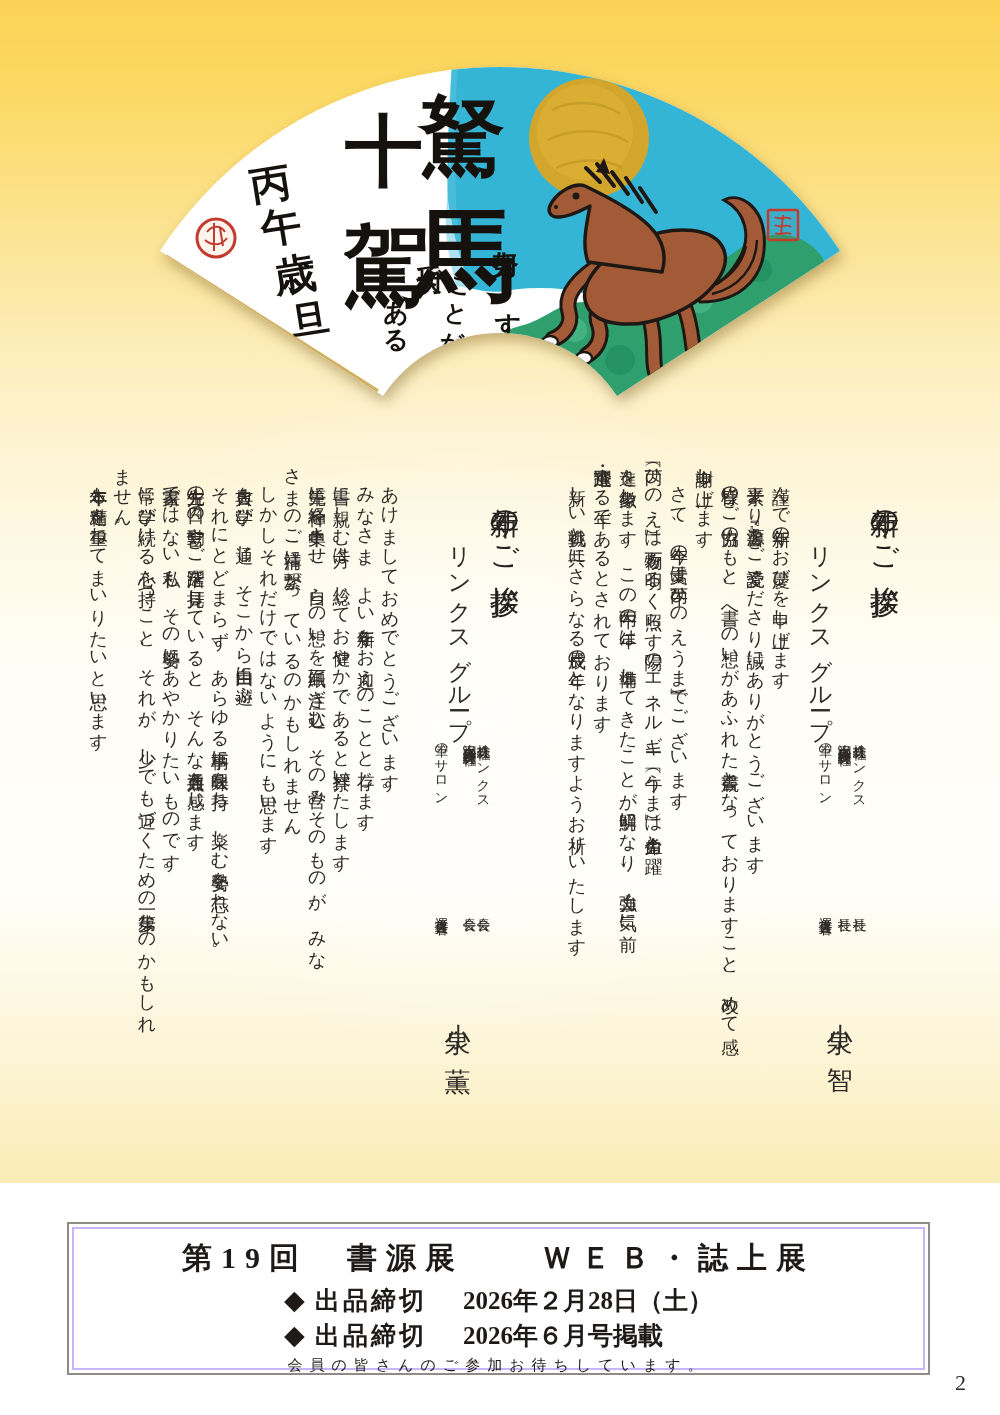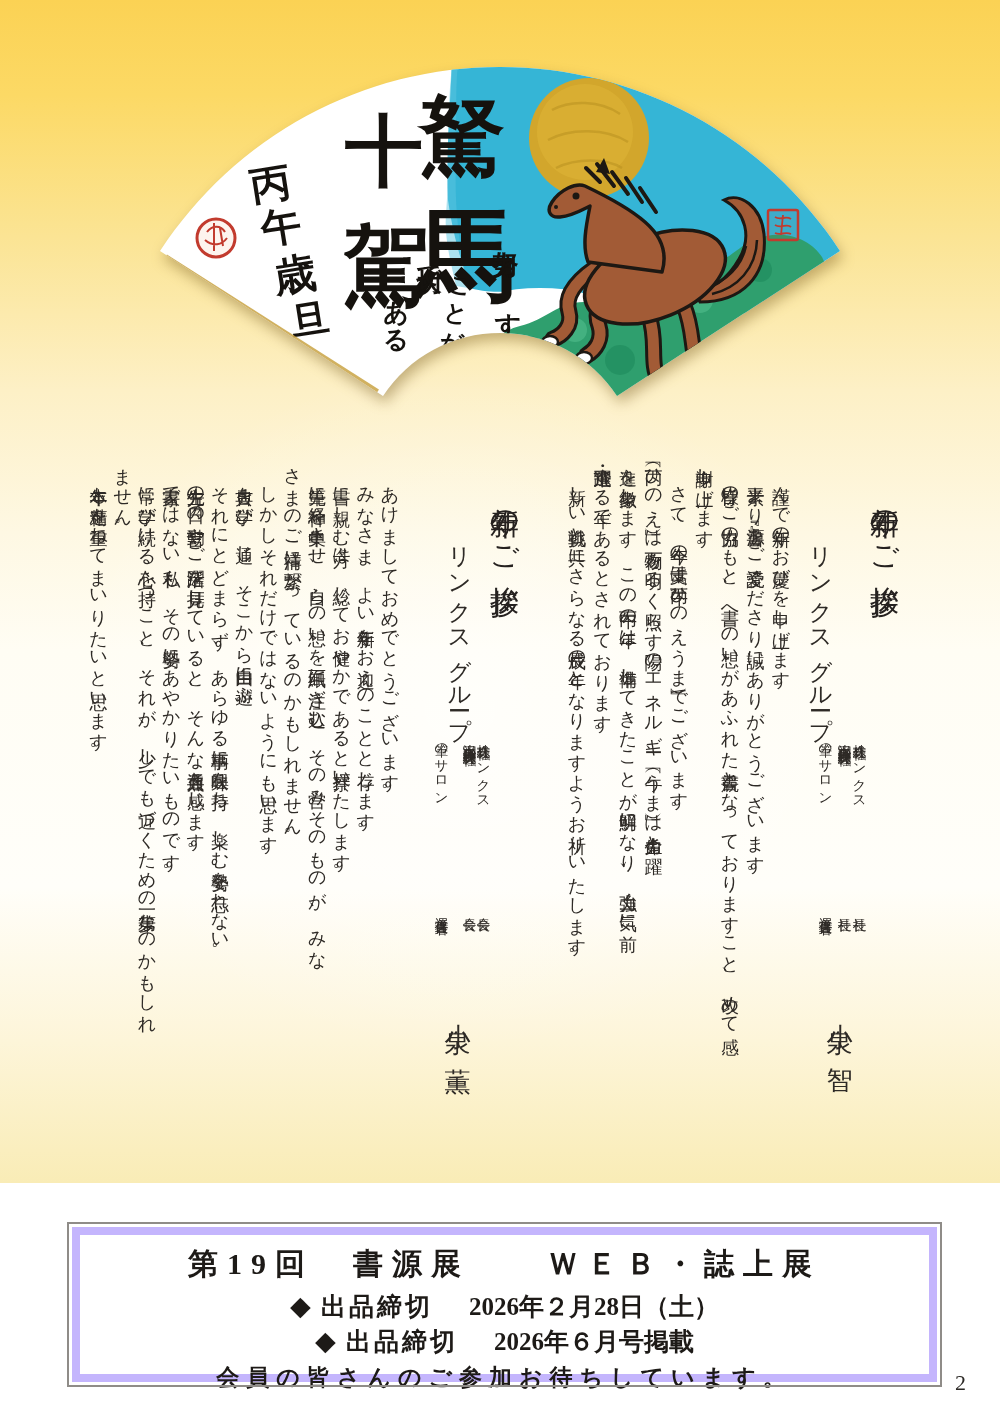--- a/index.html
+++ b/index.html
@@ -17,28 +17,28 @@
   .s-org{font-size:13.5px;letter-spacing:1px;}
   .s-role{font-size:13.5px;letter-spacing:1px;}
   .s-name{font-size:26px;letter-spacing:6px;}
   .vcols{position:absolute;top:456px;height:714px;writing-mode:vertical-rl;font-size:18px;}
   .vcols p{margin:0;padding:0;}
   #body-1{right:207px;}
   #body-1 p{line-height:25.5px;}
   #body-2{right:598px;}
   #body-2 p{line-height:24.3px;}
   #notice{position:absolute;left:72px;top:1227px;width:849px;height:130px;
-     border:8px solid #c4b5fd;outline:2px solid #8f8c88;outline-offset:3px;
+     border:2px solid #c4b5fd;outline:2px solid #8f8c88;outline-offset:3px;
      background:#fff;text-align:center;padding-top:9px;}
   .notice-title{font-size:30px;font-weight:bold;letter-spacing:9px;color:#1d1a17;}
-  .notice-items{display:inline-block;text-align:center;margin-top:4px;}
+  .notice-items{display:inline-block;text-align:left;margin-top:4px;}
   .notice-item{font-size:25px;font-weight:bold;line-height:35px;color:#1d1a17;}
   .notice-item .bullet{margin-right:10px;font-size:27px;}
   .notice-item .label{letter-spacing:3px;margin-right:36px;}
-  .notice-footer{font-size:23px;font-weight:bold;letter-spacing:7px;margin-top:3px;color:#1d1a17;}
+  .notice-footer{font-size:15px;font-weight:normal;letter-spacing:7px;margin-top:3px;color:#1d1a17;}
   #page-number{position:absolute;left:955px;top:1370px;font-size:22px;color:#2b2825;}
 </style>
 </head>
 <body>
 
 <div id="page">
   <div id="bg-top"></div>
 
   <svg width="1000" height="1415" viewBox="0 0 1000 1415" style="position:absolute;left:0;top:0;">
     <defs>

